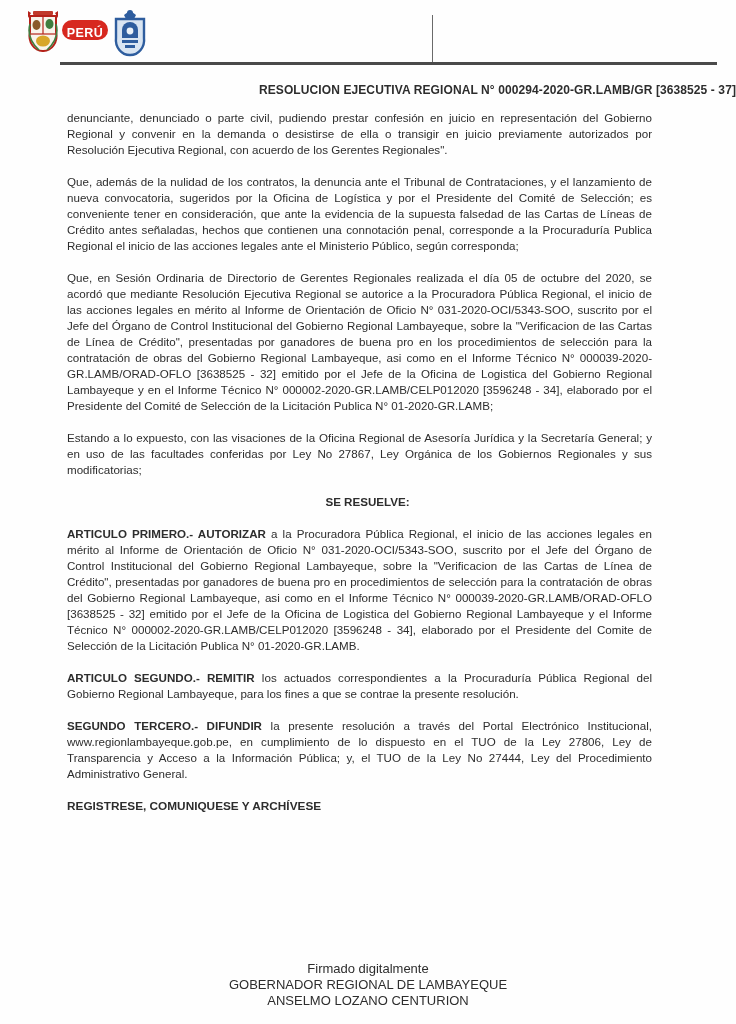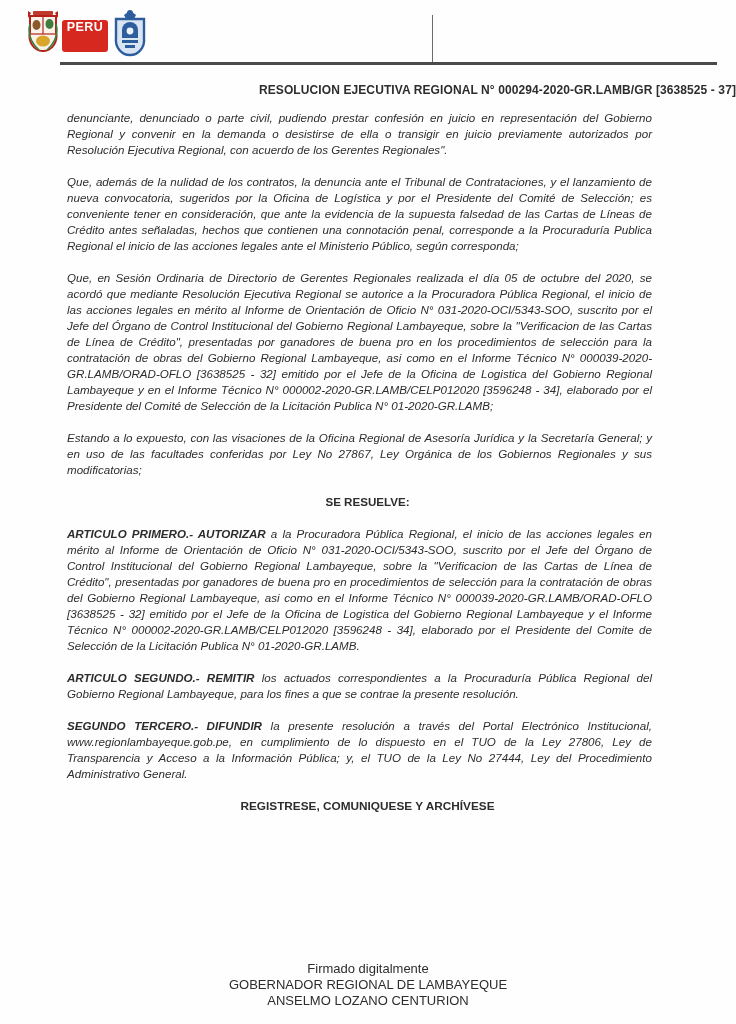--- a/index.html
+++ b/index.html
@@ -14,46 +14,46 @@
     margin:0 auto;
     background:#fefefe;
     color:#2d2d2d;
     overflow:hidden;
   }
 
   
   .header { position:absolute; top:0; left:0; width:736px; height:70px; }
   .coat  { position:absolute; top:10px; left:26px; width:34px; height:46px; }
   .peru-box {
-    position:absolute; top:20px; left:62px; width:46px; height:32px;
-    border-radius:3px; display:flex; align-items:flex-start; justify-content:center;
+    position:absolute; top:20px; left:62px; width:46px; height:20px;
+    border-radius:10px; display:flex; align-items:flex-end; justify-content:center;
   }
   .peru-box span { color:#fff; font-weight:bold; font-size:12.5px; letter-spacing:.5px; }
   .emblem { position:absolute; top:8px; left:112px; width:36px; height:50px; }
   .org { position:absolute; top:15px; left:155px; }
   .org .l1 { font-weight:bold; font-size:11px; letter-spacing:.2px; margin-bottom:2px; }
   .org .l2, .org .l3 { font-weight:bold; font-size:8.8px; letter-spacing:.2px; line-height:13px; }
   .header-divider { position:absolute; top:15px; left:432px; width:1px; height:47px; background:#6a6a6a; }
   .header-rule { position:absolute; top:62px; left:60px; width:657px; height:3px; background:#4a4a4a; }
 
   
   .doc-title {
     position:absolute; top:83px; left:0; width:736px;
     text-align:right; font-weight:bold; font-size:12px; letter-spacing:.1px;
   }
 
   
   .content {
     position:absolute; top:110px; left:67px; width:601px;
     font-size:11.6px; line-height:16px;
   }
-  .para { margin:0 16px 16px 0; text-align:justify;font-style:italic; }
+  .para { margin:0 16px 16px 0; text-align:justify; }
   .para strong { font-weight:bold; }
   .resolve-heading { margin:0 0 16px 0; font-weight:bold; text-align:center; }
-  .closing-line { margin:12px 0 0 0; text-align:center; font-weight:bold; font-size:11.8px; }
+  .closing-line { margin:12px 0 0 0; text-align:left; font-weight:bold; font-size:11.8px; }
 
   
   .signature {
     position:absolute; top:961px; left:0; width:736px;
     text-align:center; font-size:13px; line-height:16px;
   }
 </style>
 </head>
 <body>
 

